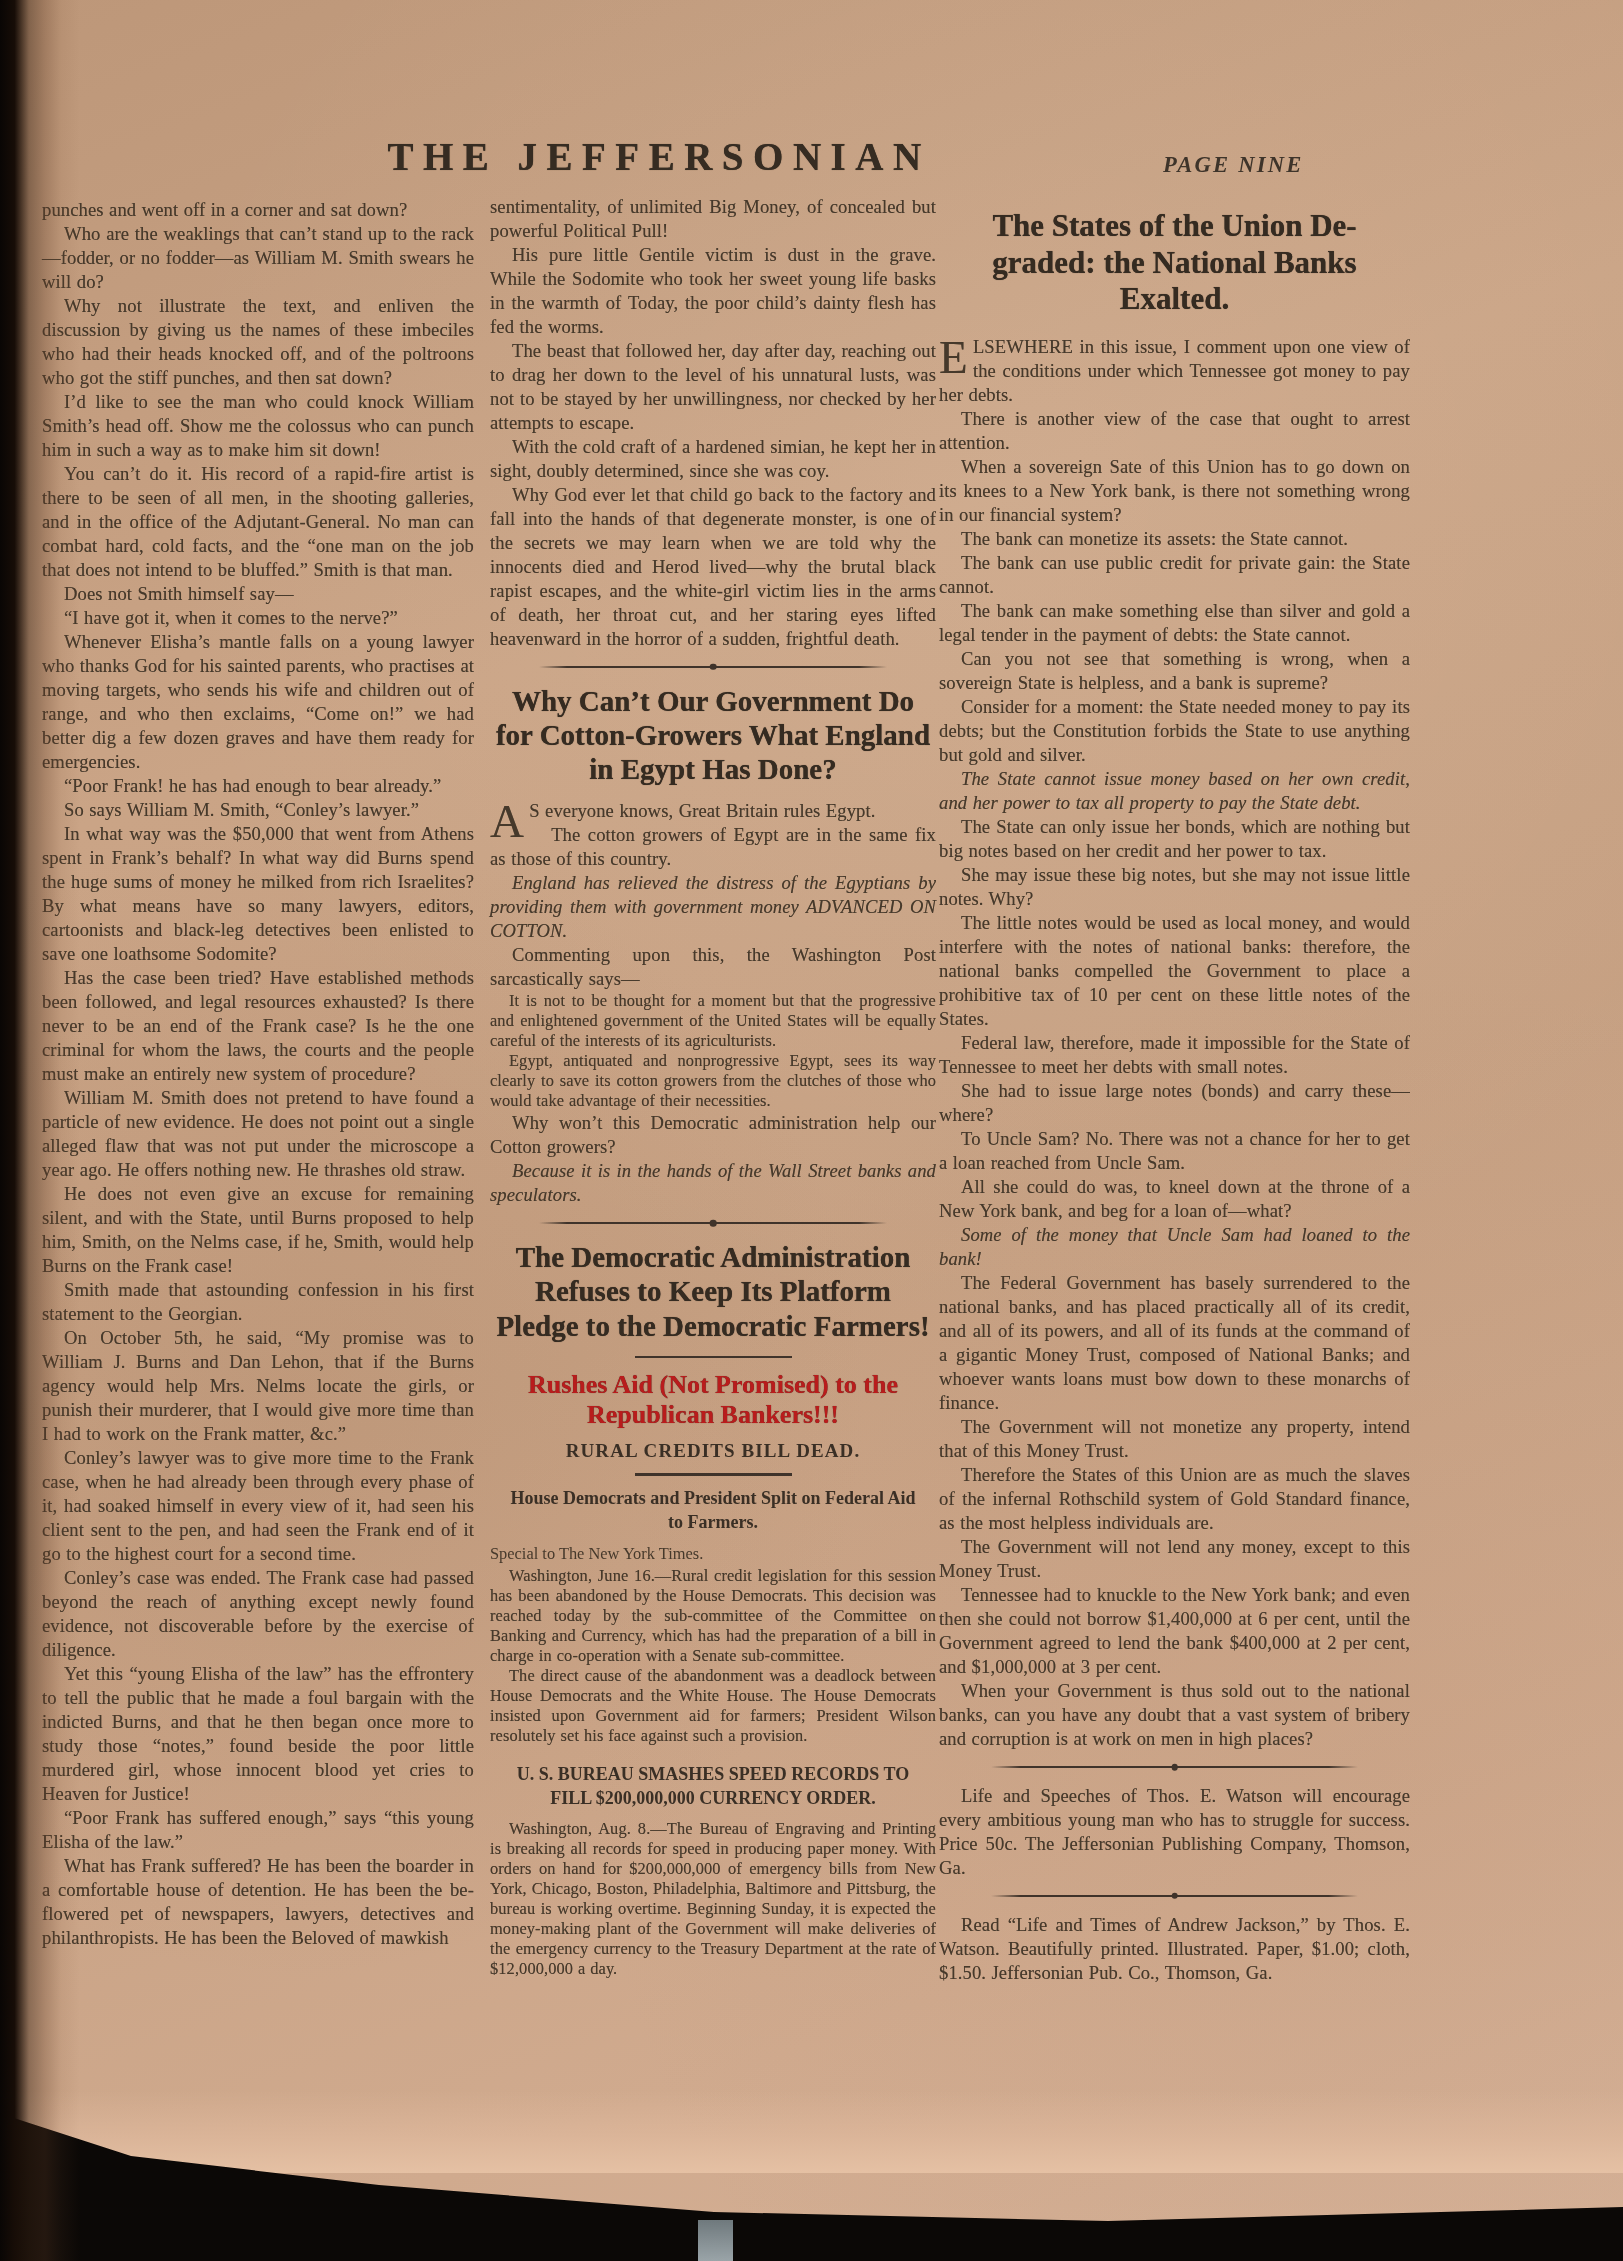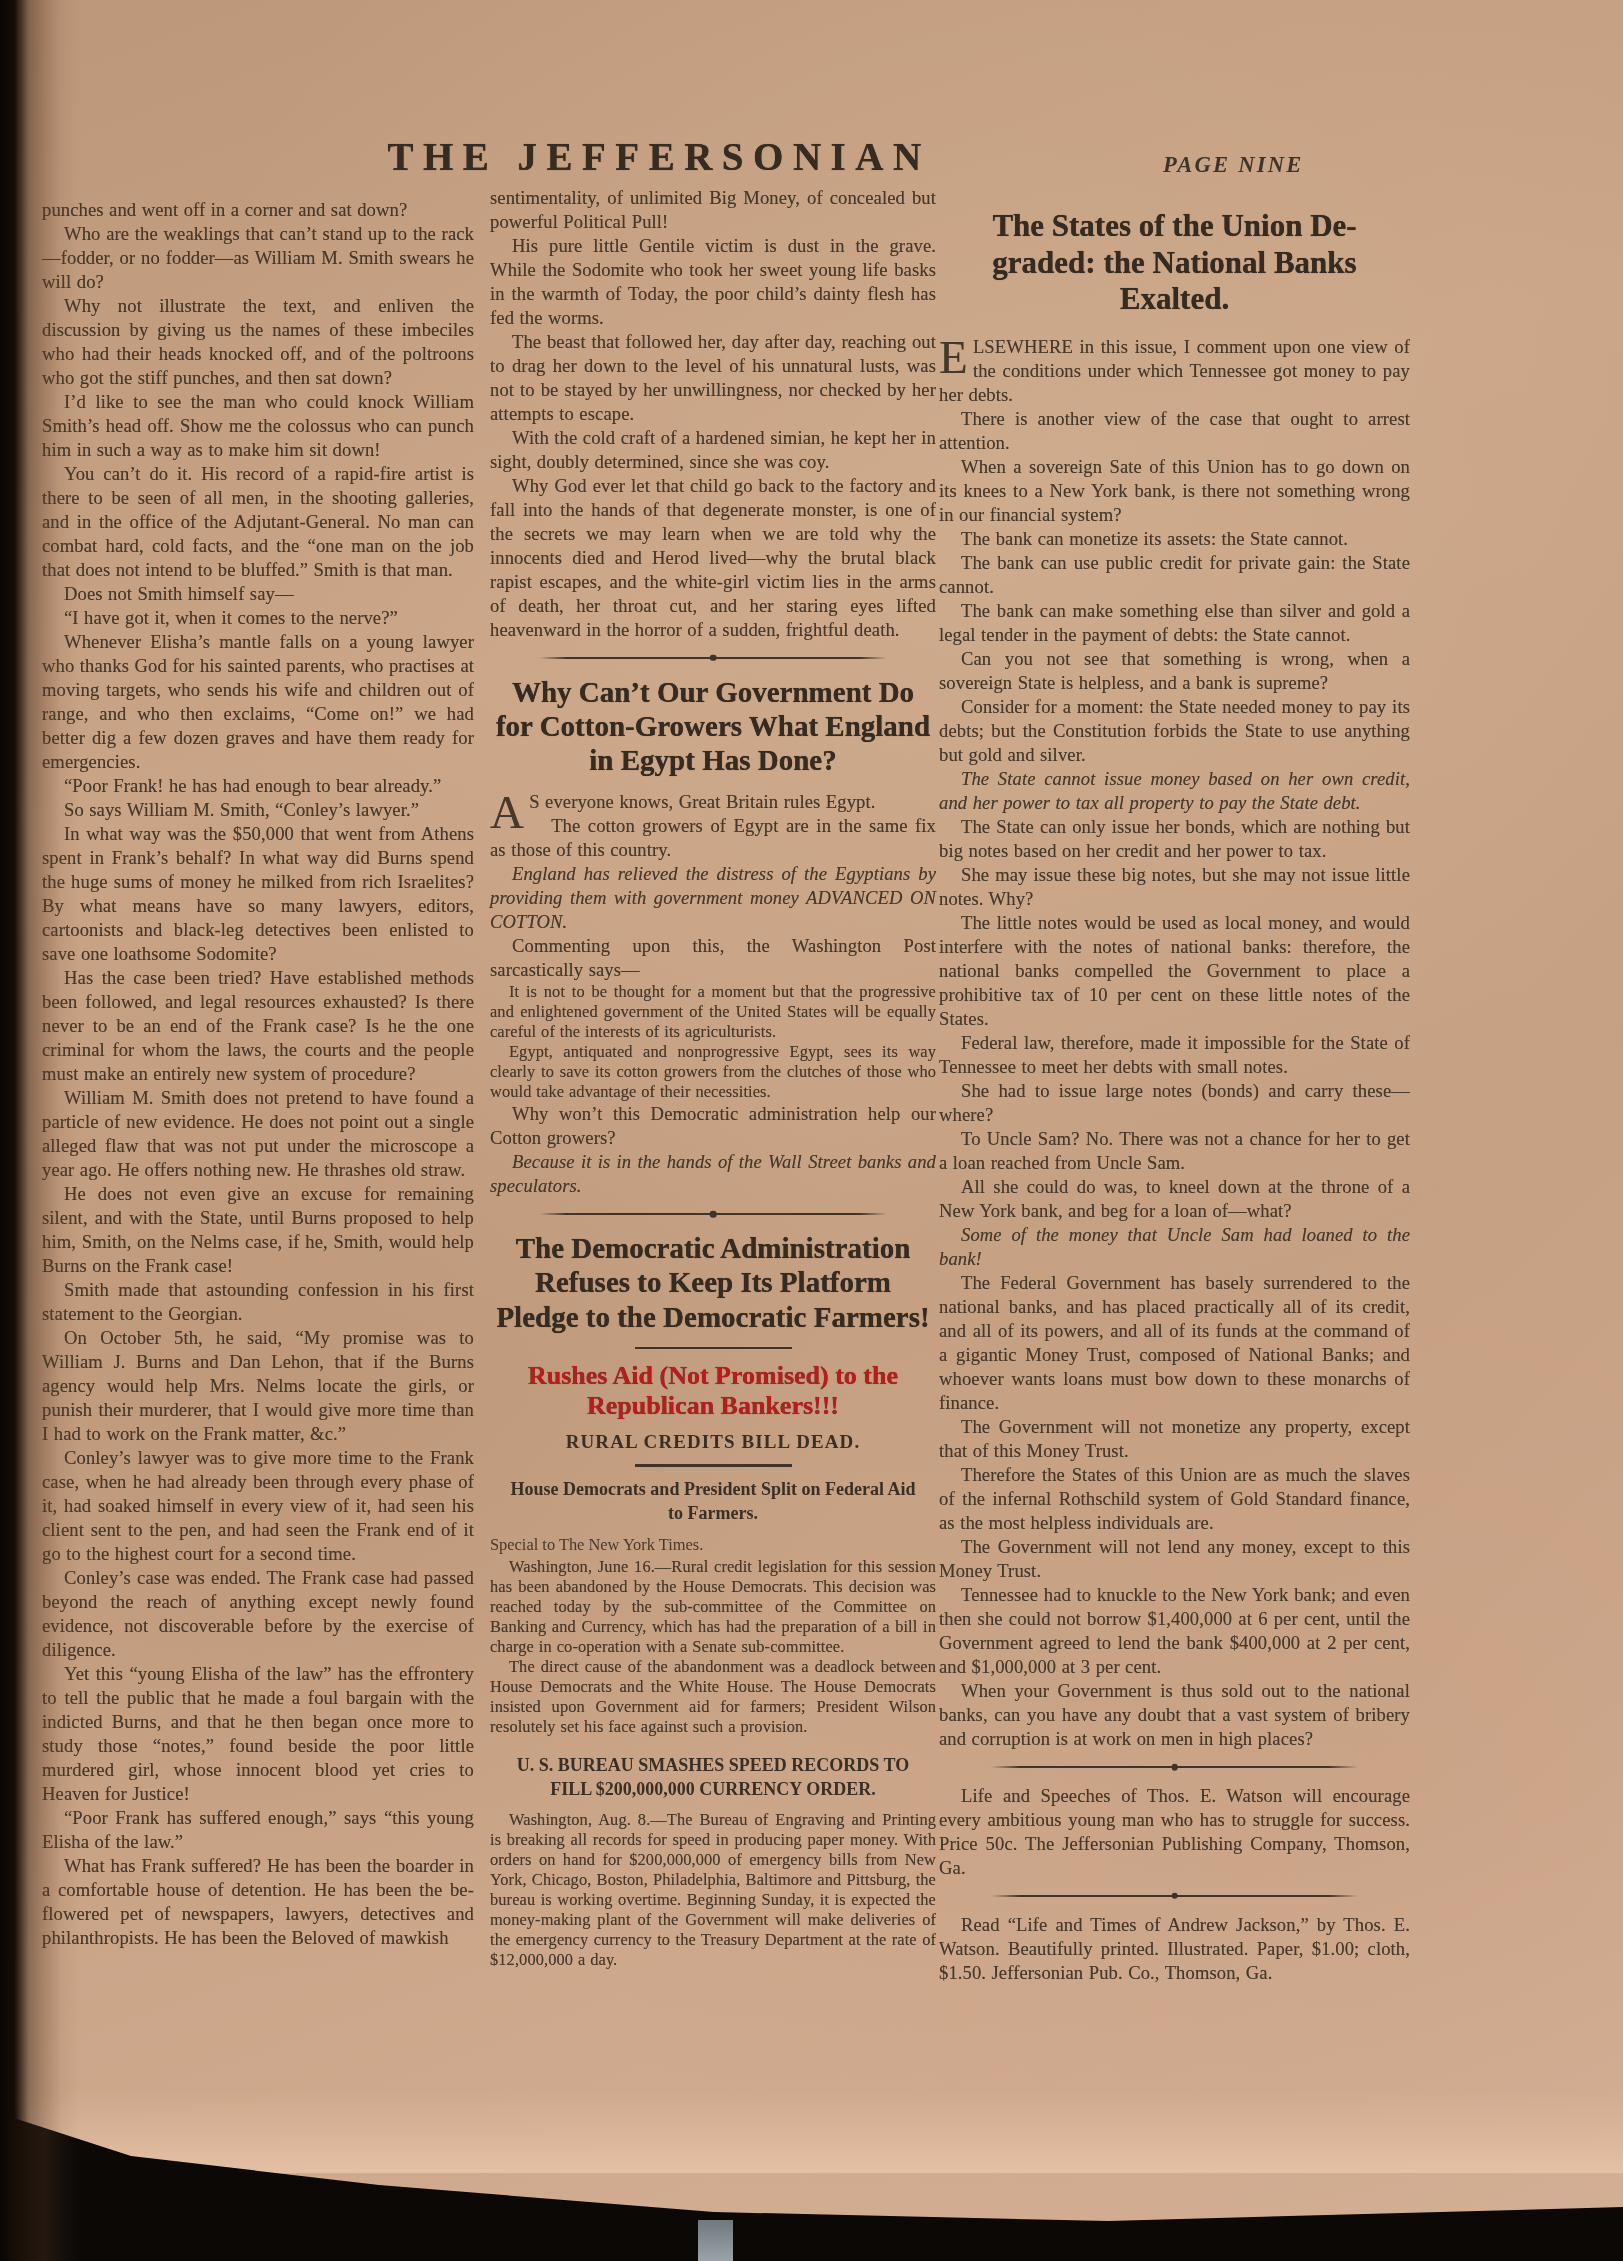--- a/index.html
+++ b/index.html
@@ -37,21 +37,21 @@
     position:absolute;left:329px;top:134px;width:660px;margin:0;z-index:2;
     text-align:center;font-size:39px;font-weight:bold;letter-spacing:9.5px;
     color:#362c22;text-shadow:0 0 0.7px #362c22;
   }
   .page-label{
     position:absolute;left:1163px;top:152px;z-index:2;
     font-size:22.6px;font-style:italic;font-weight:bold;letter-spacing:2.2px;color:#3e342a;
   }
   .col{position:absolute;z-index:1;}
   .col1{left:42px;top:198px;width:432px;}
-  .col2{left:490px;top:186px;width:446px;}
+  .col2{left:490px;top:195px;width:446px;}
   .col3{left:939px;top:198px;width:471px;}
   .para{
     margin:0;font-size:18.6px;line-height:24px;text-indent:22px;text-align:justify;
     letter-spacing:0.1px;word-spacing:0.7px;text-shadow:0 0 0.5px rgba(70,58,44,0.55);
   }
   .para.noind{text-indent:0;}
   .para.ital{font-style:italic;}
   .para.dropcap{text-indent:0;}
   .small-block .para,.para.small{font-size:16.4px;line-height:20px;text-indent:19px;}
   .dc{float:left;font-size:47px;line-height:38px;padding:2.2px 5.1px 0 0;font-weight:normal;}
@@ -160,21 +160,21 @@
       <p class="para ital">The State cannot issue money based on her own credit, and her power to tax all property to pay the State debt.</p>
       <p class="para">The State can only issue her bonds, which are nothing but big notes based on her credit and her power to tax.</p>
       <p class="para">She may issue these big notes, but she may not issue little notes. Why?</p>
       <p class="para">The little notes would be used as local money, and would interfere with the notes of national banks: therefore, the national banks compelled the Government to place a prohibitive tax of 10 per cent on these little notes of the States.</p>
       <p class="para">Federal law, therefore, made it impossible for the State of Tennessee to meet her debts with small notes.</p>
       <p class="para">She had to issue large notes (bonds) and carry these—where?</p>
       <p class="para">To Uncle Sam? No. There was not a chance for her to get a loan reached from Uncle Sam.</p>
       <p class="para">All she could do was, to kneel down at the throne of a New York bank, and beg for a loan of—what?</p>
       <p class="para ital">Some of the money that Uncle Sam had loaned to the bank!</p>
       <p class="para">The Federal Government has basely surrendered to the national banks, and has placed practically all of its credit, and all of its powers, and all of its funds at the command of a gigantic Money Trust, composed of National Banks; and whoever wants loans must bow down to these monarchs of finance.</p>
-      <p class="para">The Government will not monetize any property, except that of this Money Trust.</p>
+      <p class="para">The Government will not monetize any property, intend that of this Money Trust.</p>
       <p class="para">Therefore the States of this Union are as much the slaves of the infernal Rothschild system of Gold Standard finance, as the most helpless individuals are.</p>
       <p class="para">The Government will not lend any money, except to this Money Trust.</p>
       <p class="para">Tennessee had to knuckle to the New York bank; and even then she could not borrow $1,400,000 at 6 per cent, until the Government agreed to lend the bank $400,000 at 2 per cent, and $1,000,000 at 3 per cent.</p>
       <p class="para">When your Government is thus sold out to the national banks, can you have any doubt that a vast system of bribery and corruption is at work on men in high places?</p>
     </div>
   <div class="rule-dot"></div>
   <div class="ad-block">
       <p class="para">Life and Speeches of Thos. E. Watson will encourage every ambitious young man who has to struggle for success. Price 50c. The Jeffersonian Publishing Company, Thomson, Ga.</p>
     </div>
   <div class="rule-dot"></div>

